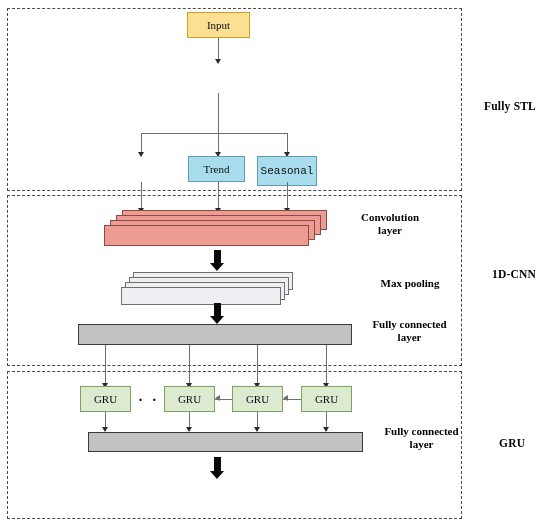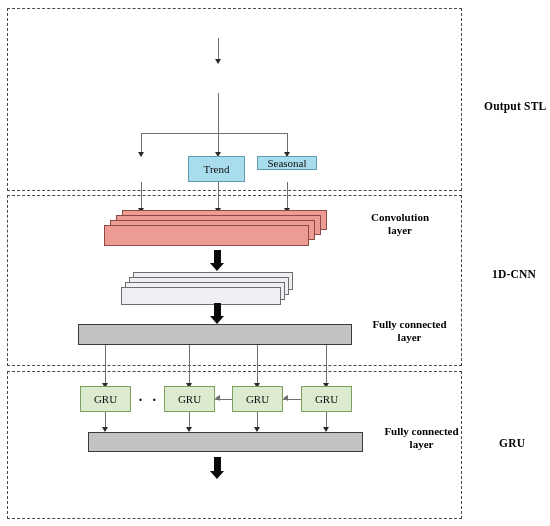--- a/index.html
+++ b/index.html
@@ -164,67 +164,71 @@
 </style>
 </head>
 <body>
 
 <div id="canvas">
 
   <div class="stage-box" style="left:7px; top:8px; width:455px; height:183px;"></div>
   <div class="stage-box" style="left:7px; top:195px; width:455px; height:171px;"></div>
   <div class="stage-box" style="left:7px; top:371px; width:455px; height:148px;"></div>
 
-  <div class="stage-name" style="left:484px; top:100px;">Output STL</div>
+  <div class="stage-name" style="left:484px; top:100px;">Fully STL</div>
   <div class="stage-name" style="left:492px; top:268px;">1D-CNN</div>
   <div class="stage-name" style="left:499px; top:437px;">GRU</div>
 
+  <div class="node node-input" style="left:187px; top:12px; width:63px; height:26px;">Input</div>
 
   <div class="vline" style="left:218px; top:38px; height:22px;"></div>
   <div class="arrow-down" style="left:215px; top:59px;"></div>
 
 
   <div class="vline" style="left:218px; top:93px; height:63px;"></div>
   <div class="hline" style="left:141px; top:133px; width:146px;"></div>
   <div class="vline" style="left:141px; top:133px; height:23px;"></div>
   <div class="vline" style="left:287px; top:133px; height:23px;"></div>
   <div class="arrow-down" style="left:138px; top:152px;"></div>
   <div class="arrow-down" style="left:215px; top:152px;"></div>
   <div class="arrow-down" style="left:284px; top:152px;"></div>
 
   <div class="node node-blue" style="left:188px; top:156px; width:57px; height:26px;">Trend</div>
-  <div class="node node-blue" style="left:257px; top:156px; width:60px; height:14px;">Seasonal</div>
+  <div class="node node-blue" style="left:257px; top:156px; width:60px; height:30px;font-family:Liberation Mono, monospace;">Seasonal</div>
 
   <div class="vline" style="left:141px; top:182px; height:30px;"></div>
   <div class="vline" style="left:218px; top:182px; height:30px;"></div>
   <div class="vline" style="left:287px; top:182px; height:30px;"></div>
   <div class="arrow-down" style="left:138px; top:208px;"></div>
   <div class="arrow-down" style="left:215px; top:208px;"></div>
   <div class="arrow-down" style="left:284px; top:208px;"></div>
 
   <div class="slab slab-conv" style="left:122px; top:210px; width:205px; height:20px;"></div>
   <div class="slab slab-conv" style="left:116px; top:215px; width:205px; height:20px;"></div>
   <div class="slab slab-conv" style="left:110px; top:220px; width:205px; height:20px;"></div>
   <div class="slab slab-conv" style="left:104px; top:225px; width:205px; height:21px;"></div>
 
-  <div class="inner-label" style="left:345px; top:211px; width:110px;">
+  <div class="inner-label" style="left:335px; top:211px; width:110px;">
     <span>Convolution</span><br>
     <span>layer</span>
   </div>
 
   <div class="block-arrow" style="left:210px; top:250px; width:15px; height:21px;">
     <div class="shaft" style="height:14px;"></div>
     <div class="head" style="top:13px;"></div>
   </div>
 
   <div class="slab slab-pool" style="left:133px; top:272px; width:160px; height:18px;"></div>
   <div class="slab slab-pool" style="left:129px; top:277px; width:160px; height:18px;"></div>
   <div class="slab slab-pool" style="left:125px; top:282px; width:160px; height:18px;"></div>
   <div class="slab slab-pool" style="left:121px; top:287px; width:160px; height:18px;"></div>
 
+  <div class="inner-label" style="left:355px; top:277px; width:110px;">
+    <span>Max pooling</span>
+  </div>
 
   <div class="block-arrow" style="left:210px; top:303px; width:15px; height:21px;">
     <div class="shaft" style="height:14px;"></div>
     <div class="head" style="top:13px;"></div>
   </div>
 
   <div class="fc-bar" style="left:78px; top:324px; width:274px; height:21px;"></div>
 
   <div class="inner-label" style="left:352px; top:318px; width:115px;">
     <span>Fully connected</span><br>

